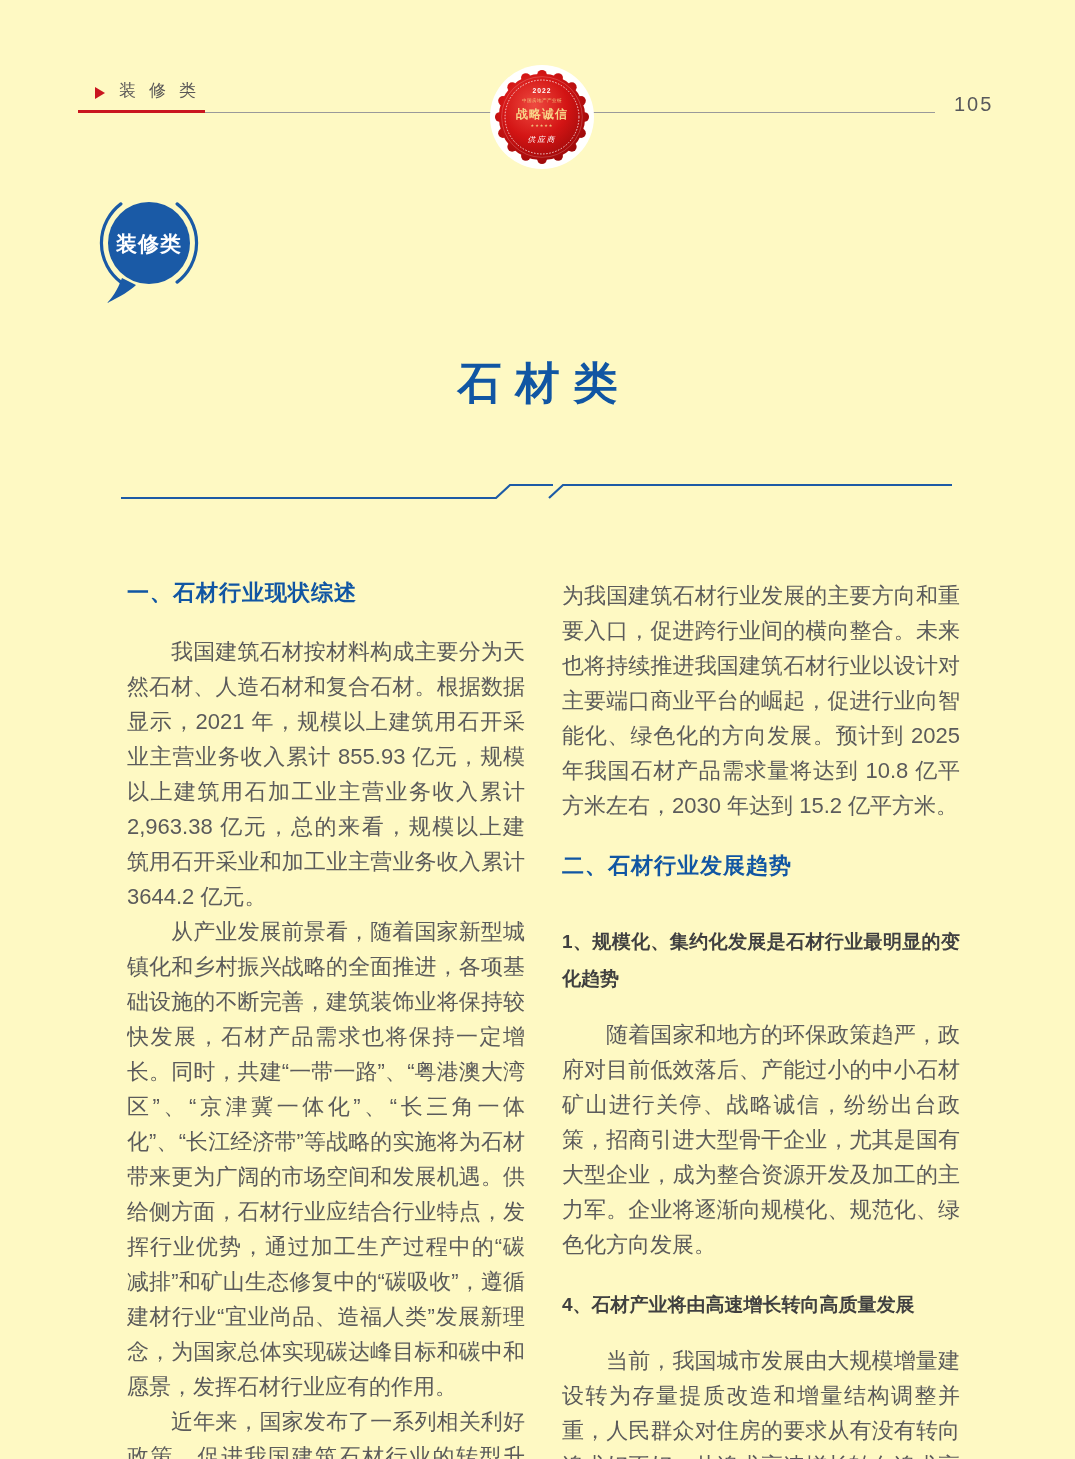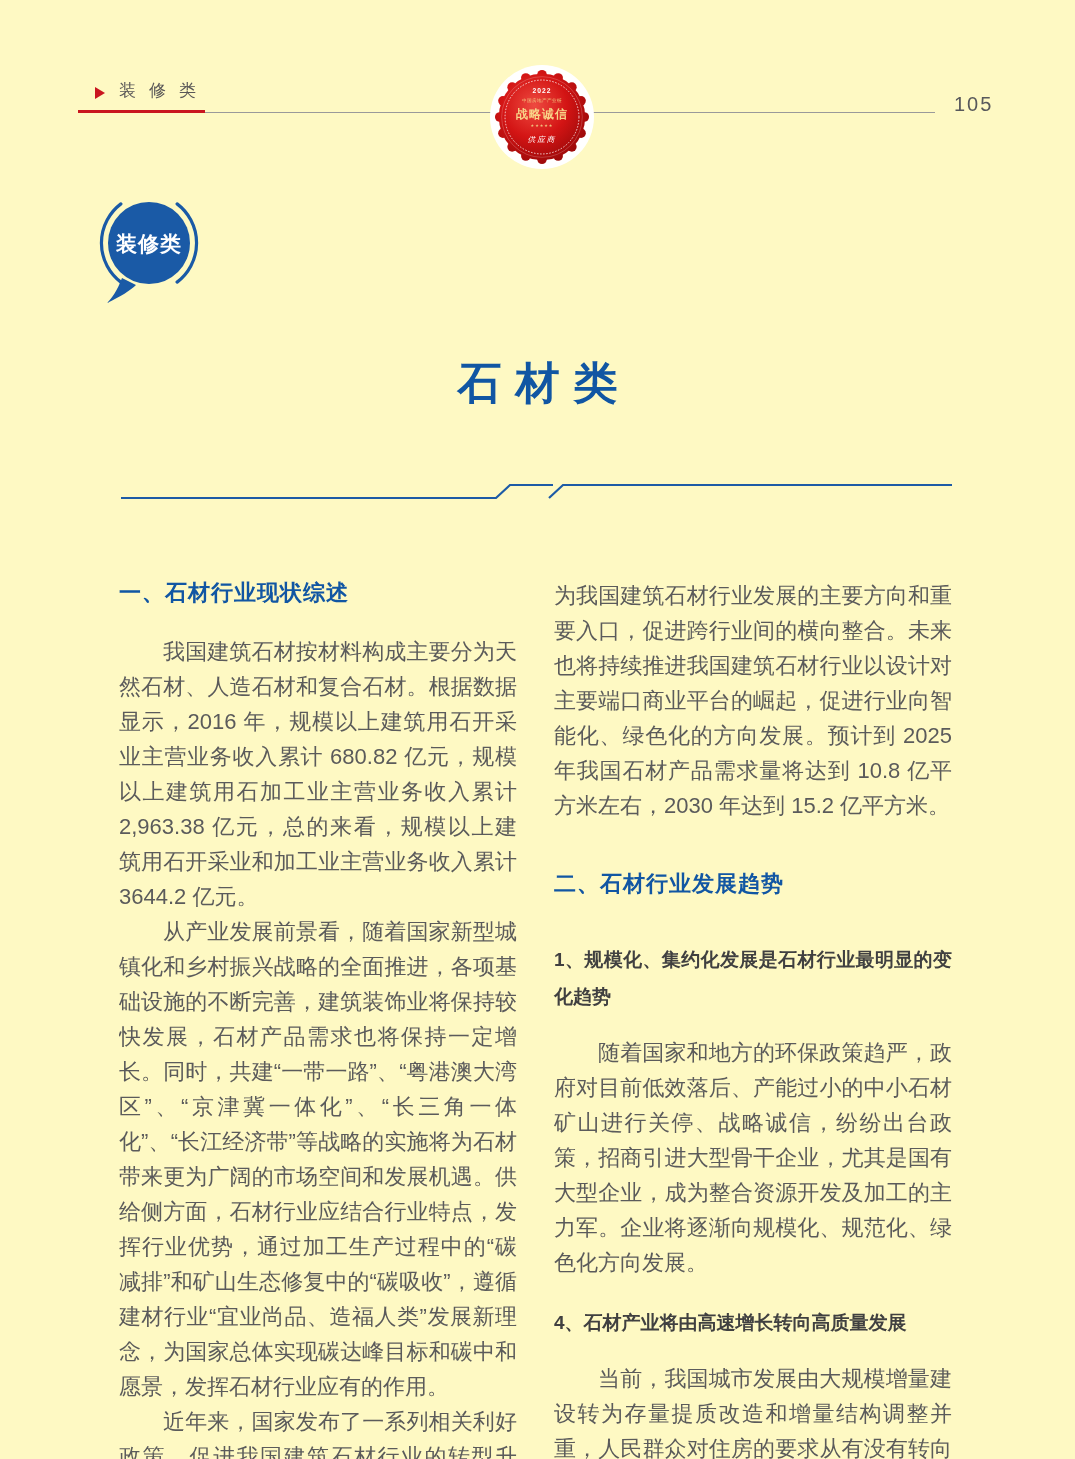--- a/index.html
+++ b/index.html
@@ -57,30 +57,30 @@
   
   .page-title{
     position:absolute;left:0;top:354px;width:1075px;
     text-align:center;
     font-size:44px;font-weight:bold;color:#1156a3;letter-spacing:14px;
     text-indent:14px;
   }
   .divider{position:absolute;left:120px;top:481px;width:833px;height:22px;}
   
   .columns{
-    position:absolute;left:119px;top:578px;
+    position:absolute;left:127px;top:578px;
     width:833px;height:881px;
     display:flex;gap:37px;overflow:hidden;
   }
   .col{width:398px;}
   .blue-heading{
     margin:0 0 26px 0;
     font-size:22px;font-weight:bold;color:#1156a3;letter-spacing:1px;
   }
-  .h2-space{margin-top:46px;margin-bottom:42px;}
+  .h2-space{margin-top:28px;margin-bottom:42px;}
   .body-p{
     margin:0;
     font-size:22px;line-height:35px;color:#5b5b5b;
     text-align:justify;text-indent:2em;
   }
   .no-indent{text-indent:0;}
   .sub-heading{
     margin:24px 0 20px 0;
     font-size:19px;line-height:37px;font-weight:bold;color:#404040;
     text-align:justify;
@@ -146,21 +146,21 @@
 
   <svg class="divider" viewBox="0 0 833 22">
     <path d="M1 17 H376 L390 4 H433" fill="none" stroke="#1d5ba6" stroke-width="2.2"></path>
     <path d="M429 17 L443 4 H832" fill="none" stroke="#1d5ba6" stroke-width="2.2"></path>
   </svg>
 
   <div class="columns">
 
     <div class="col">
       <h3 class="blue-heading">一、石材行业现状综述</h3>
-      <p class="body-p">我国建筑石材按材料构成主要分为天然石材、人造石材和复合石材。根据数据显示，2016 年，规模以上建筑用石开采业主营业务收入累计 680.82 亿元，规模以上建筑用石加工业主营业务收入累计 2,963.38 亿元，总的来看，规模以上建筑用石开采业和加工业主营业务收入累计 3644.2 亿元。</p>
+      <p class="body-p">我国建筑石材按材料构成主要分为天然石材、人造石材和复合石材。根据数据显示，2021 年，规模以上建筑用石开采业主营业务收入累计 855.93 亿元，规模以上建筑用石加工业主营业务收入累计 2,963.38 亿元，总的来看，规模以上建筑用石开采业和加工业主营业务收入累计 3644.2 亿元。</p>
       <p class="body-p">从产业发展前景看，随着国家新型城镇化和乡村振兴战略的全面推进，各项基础设施的不断完善，建筑装饰业将保持较快发展，石材产品需求也将保持一定增长。同时，共建“一带一路”、“粤港澳大湾区”、“京津冀一体化”、“长三角一体化”、“长江经济带”等战略的实施将为石材带来更为广阔的市场空间和发展机遇。供给侧方面，石材行业应结合行业特点，发挥行业优势，通过加工生产过程中的“碳减排”和矿山生态修复中的“碳吸收”，遵循建材行业“宜业尚品、造福人类”发展新理念，为国家总体实现碳达峰目标和碳中和愿景，发挥石材行业应有的作用。</p>
       <p class="body-p">近年来，国家发布了一系列相关利好政策，促进我国建筑石材行业的转型升级，给我国建筑石材行业的发展提供了有力支撑。未来，我国建筑石材行业将实现进一步的发展，石材标准化产品将上升到战略层面，同时进一步激活石材的逆势增长。除此之外，整体家装将成</p>
     </div>
 
     <div class="col">
       <p class="body-p no-indent">为我国建筑石材行业发展的主要方向和重要入口，促进跨行业间的横向整合。未来也将持续推进我国建筑石材行业以设计对主要端口商业平台的崛起，促进行业向智能化、绿色化的方向发展。预计到 2025 年我国石材产品需求量将达到 10.8 亿平方米左右，2030 年达到 15.2 亿平方米。</p>
       <h3 class="blue-heading h2-space">二、石材行业发展趋势</h3>
 
       <h4 class="sub-heading">1、规模化、集约化发展是石材行业最明显的变化趋势</h4>
       <p class="body-p">随着国家和地方的环保政策趋严，政府对目前低效落后、产能过小的中小石材矿山进行关停、战略诚信，纷纷出台政策，招商引进大型骨干企业，尤其是国有大型企业，成为整合资源开发及加工的主力军。企业将逐渐向规模化、规范化、绿色化方向发展。</p>

